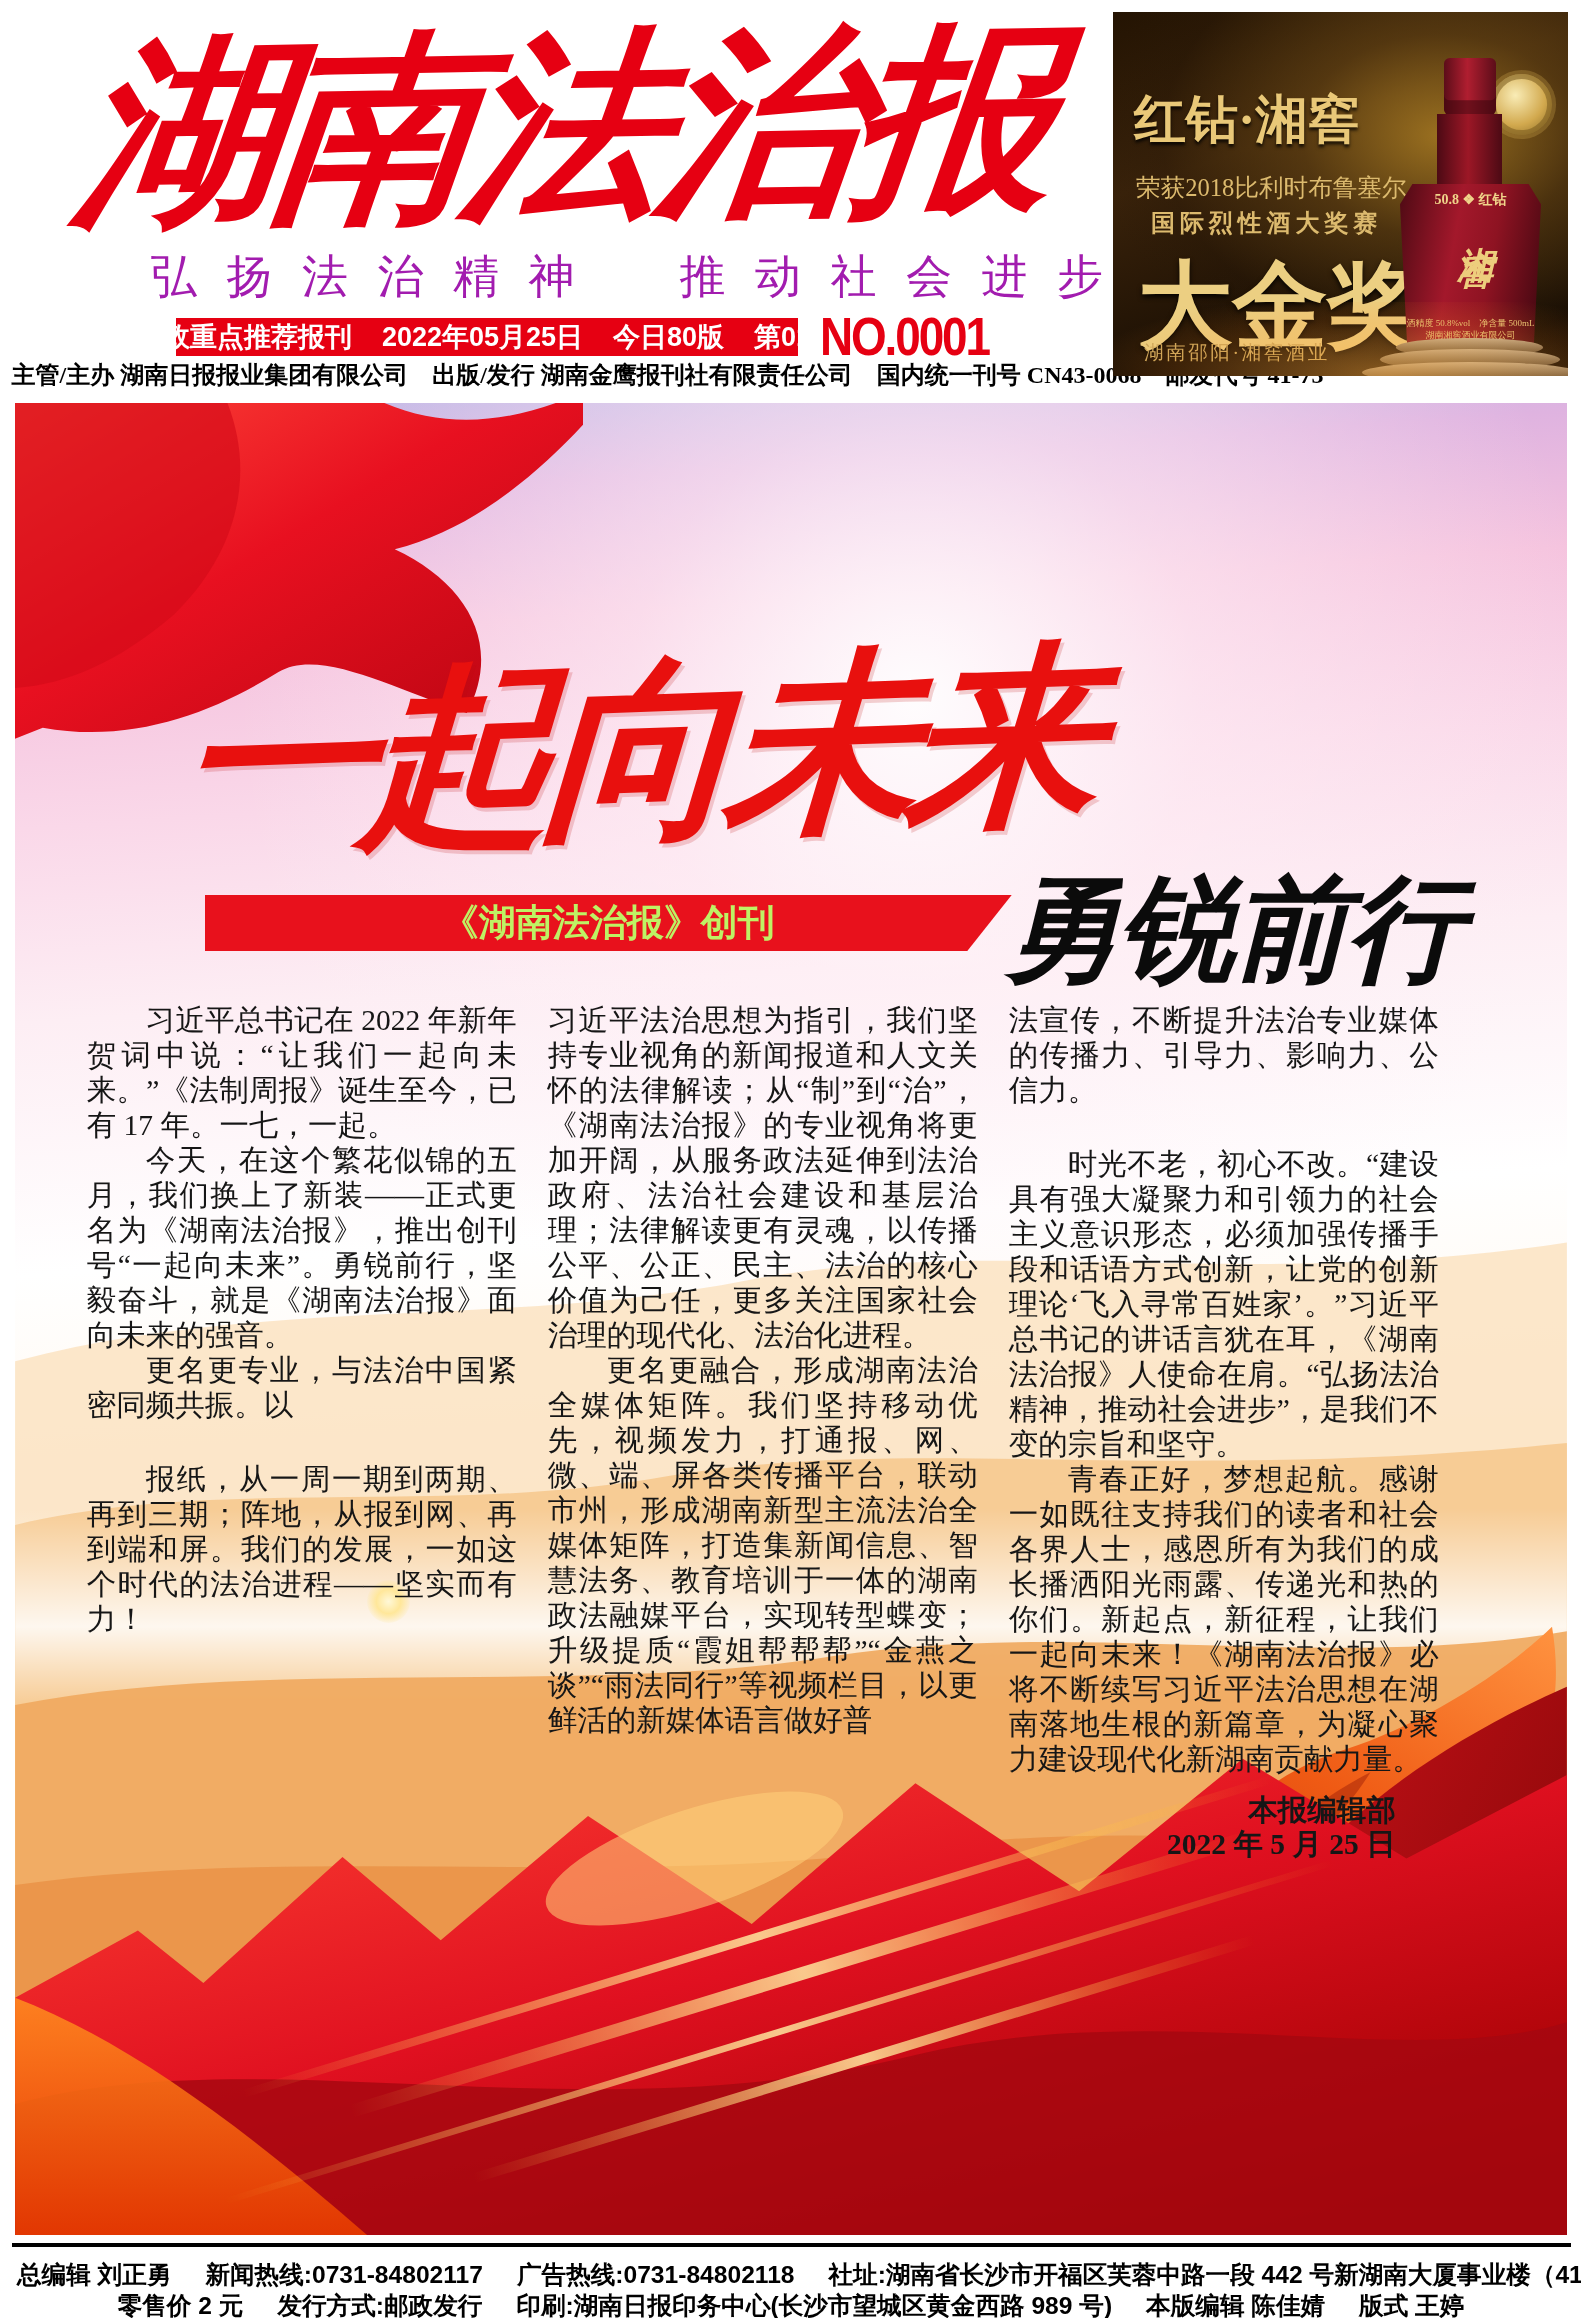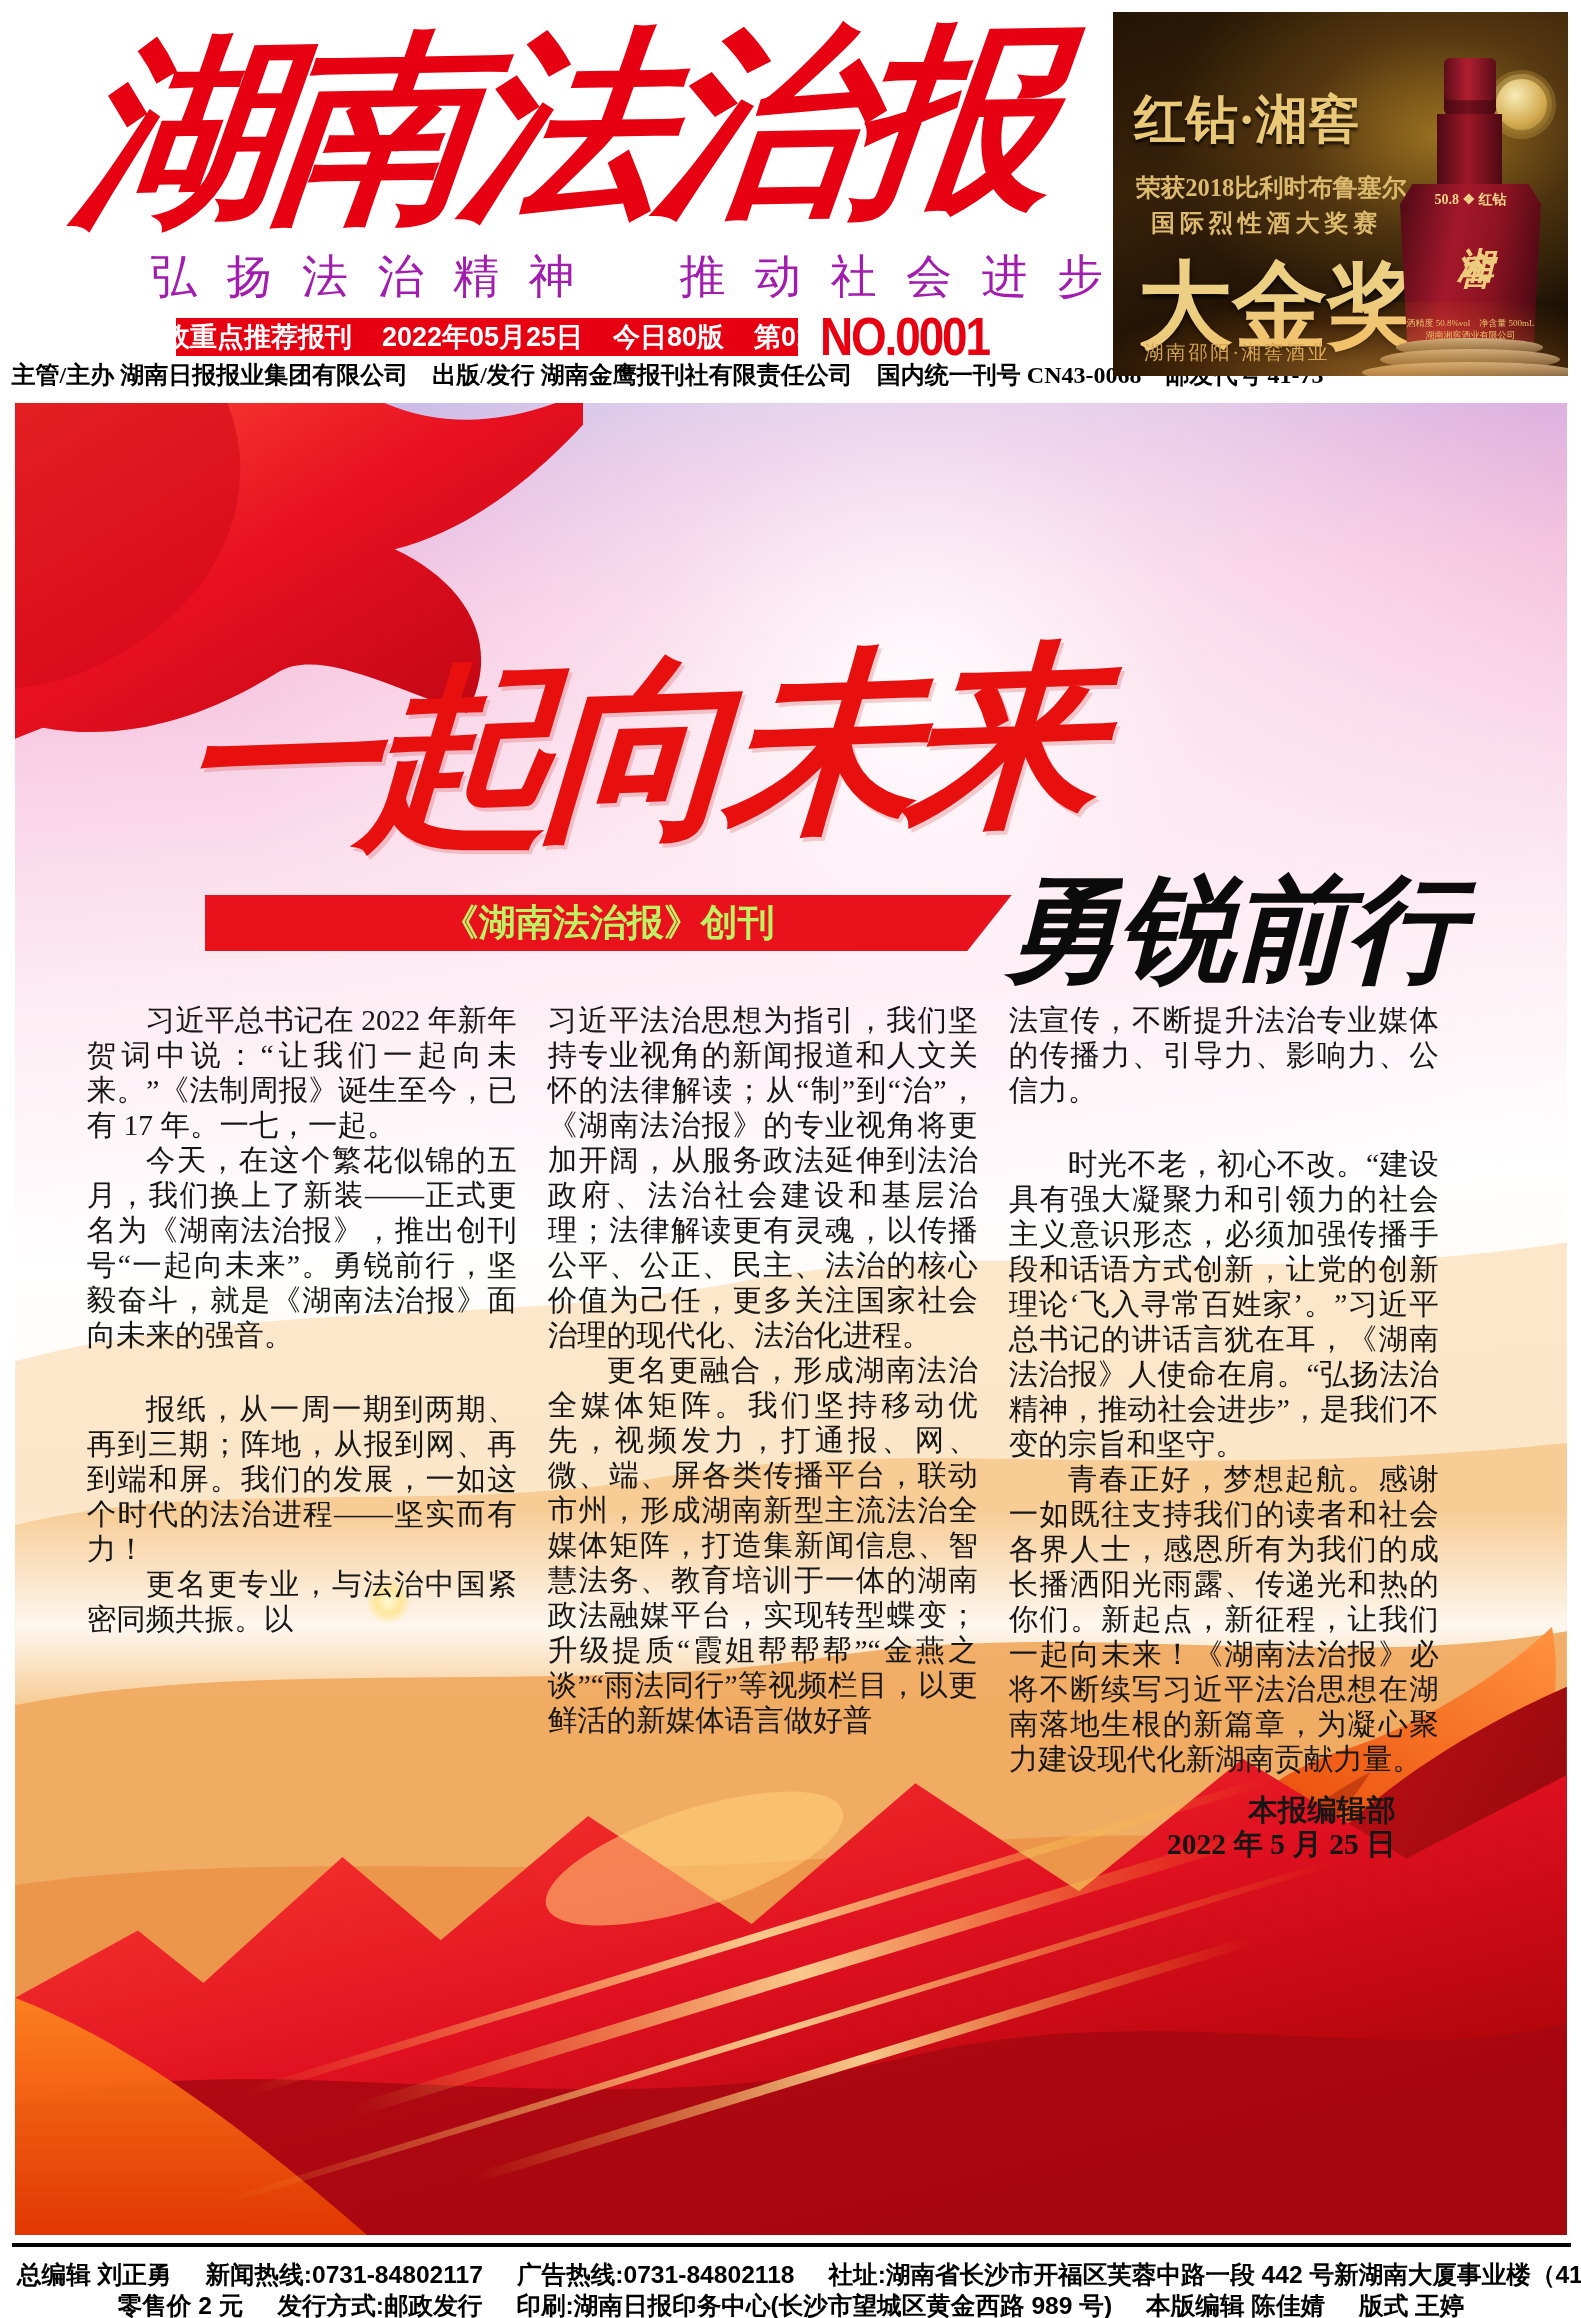--- a/index.html
+++ b/index.html
@@ -48,21 +48,21 @@
       radial-gradient(ellipse at 72% 34%, rgba(190,140,40,.75) 0%, rgba(110,75,22,.55) 30%, rgba(40,24,8,.2) 60%, rgba(0,0,0,0) 75%),
       linear-gradient(160deg,#241403 0%, #39220a 35%, #1c1004 70%, #0d0702 100%);
     overflow:hidden;
   }
   .ad::after {
     content:""; position:absolute; left:0; bottom:0; width:100%; height:74px;
     background:radial-gradient(ellipse at 60% 100%, rgba(255,170,60,.5), rgba(255,140,30,.15) 55%, transparent 80%);
   }
   .ad-brand { position:absolute; left:21px; top:73px; font-size:52px; font-weight:bold;
     color:#e9c878; text-shadow:0 2.5px 3.3px rgba(0,0,0,.8); white-space:nowrap; }
-  .ad-l1 { position:absolute; left:23px; top:159px; font-size:24.6px; font-weight:bold; color:#dcba6e; white-space:nowrap; }
+  .ad-l1 { position:absolute; left:23px; top:159px; font-size:24.6px; font-weight:normal; color:#dcba6e; white-space:nowrap; }
   .ad-l2 { position:absolute; left:38px; top:195px; font-size:24px; font-weight:bold; color:#dcba6e; letter-spacing:4.9px; white-space:nowrap;text-align:center; }
   .ad-big { position:absolute; left:24.6px; top:231px; font-size:95px; font-weight:900;
     color:#eccf82; text-shadow:0 3.3px 4.9px rgba(0,0,0,.85); white-space:nowrap; }
   .ad-co { position:absolute; left:31px; bottom:9.8px; font-size:19.6px; color:#caa85f; letter-spacing:2.5px; white-space:nowrap; }
   .medal { position:absolute; right:16.4px; top:62px; width:61px; height:61px; border-radius:50%;
     background:radial-gradient(circle at 40% 35%, #f9ecb6, #d2a94e 55%, #8a6a25 95%);
     box-shadow:0 0 0 4.1px rgba(205,165,75,.30), inset 0 0 0 4.9px rgba(120,90,30,.55); }
   .bottle-cap { position:absolute; left:331px; top:46px; width:52px; height:57px; border-radius:5.7px;
     background:linear-gradient(90deg,#5c0d19,#b01e30 45%,#5c0d19);
     box-shadow:inset 0 -14.7px 0 rgba(60,5,12,.55); }
@@ -250,22 +250,22 @@
     </svg>
 
     <div class="hero-callig">一起向未来</div>
     <div class="hero-banner">《湖南法治报》创刊</div>
     <div class="hero-sub sans">勇锐前行</div>
 
     <div class="article">
       <div class="col col1">
           <p class="para ind">习近平总书记在 2022 年新年贺词中说：“让我们一起向未来。”《法制周报》诞生至今，已有 17 年。一七，一起。</p>
           <p class="para ind">今天，在这个繁花似锦的五月，我们换上了新装——正式更名为《湖南法治报》，推出创刊号“一起向未来”。勇锐前行，坚毅奋斗，就是《湖南法治报》面向未来的强音。</p>
+          <p class="para ind">更名更专业，与法治中国紧密同频共振。以</p>
           <p class="para ind gap">报纸，从一周一期到两期、再到三期；阵地，从报到网、再到端和屏。我们的发展，一如这个时代的法治进程——坚实而有力！</p>
-          <p class="para ind">更名更专业，与法治中国紧密同频共振。以</p>
         </div>
       <div class="col col2">
           <p class="para">习近平法治思想为指引，我们坚持专业视角的新闻报道和人文关怀的法律解读；从“制”到“治”，《湖南法治报》的专业视角将更加开阔，从服务政法延伸到法治政府、法治社会建设和基层治理；法律解读更有灵魂，以传播公平、公正、民主、法治的核心价值为己任，更多关注国家社会治理的现代化、法治化进程。</p>
           <p class="para ind">更名更融合，形成湖南法治全媒体矩阵。我们坚持移动优先，视频发力，打通报、网、微、端、屏各类传播平台，联动市州，形成湖南新型主流法治全媒体矩阵，打造集新闻信息、智慧法务、教育培训于一体的湖南政法融媒平台，实现转型蝶变；升级提质“霞姐帮帮帮”“金燕之谈”“雨法同行”等视频栏目，以更鲜活的新媒体语言做好普</p>
         </div>
       <div class="col col3">
         <div>
             <p class="para">法宣传，不断提升法治专业媒体的传播力、引导力、影响力、公信力。</p>
             <p class="para ind gap">时光不老，初心不改。“建设具有强大凝聚力和引领力的社会主义意识形态，必须加强传播手段和话语方式创新，让党的创新理论‘飞入寻常百姓家’。”习近平总书记的讲话言犹在耳，《湖南法治报》人使命在肩。“弘扬法治精神，推动社会进步”，是我们不变的宗旨和坚守。</p>
             <p class="para ind">青春正好，梦想起航。感谢一如既往支持我们的读者和社会各界人士，感恩所有为我们的成长播洒阳光雨露、传递光和热的你们。新起点，新征程，让我们一起向未来！《湖南法治报》必将不断续写习近平法治思想在湖南落地生根的新篇章，为凝心聚力建设现代化新湖南贡献力量。</p>

